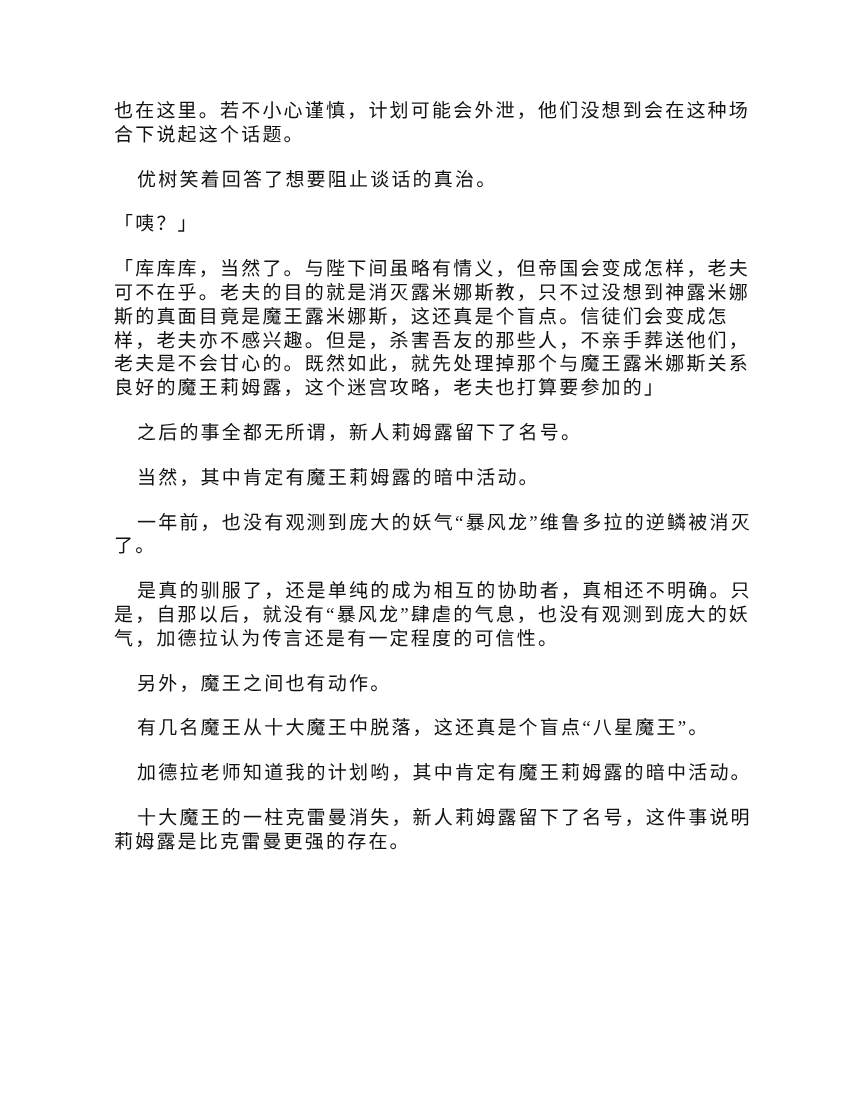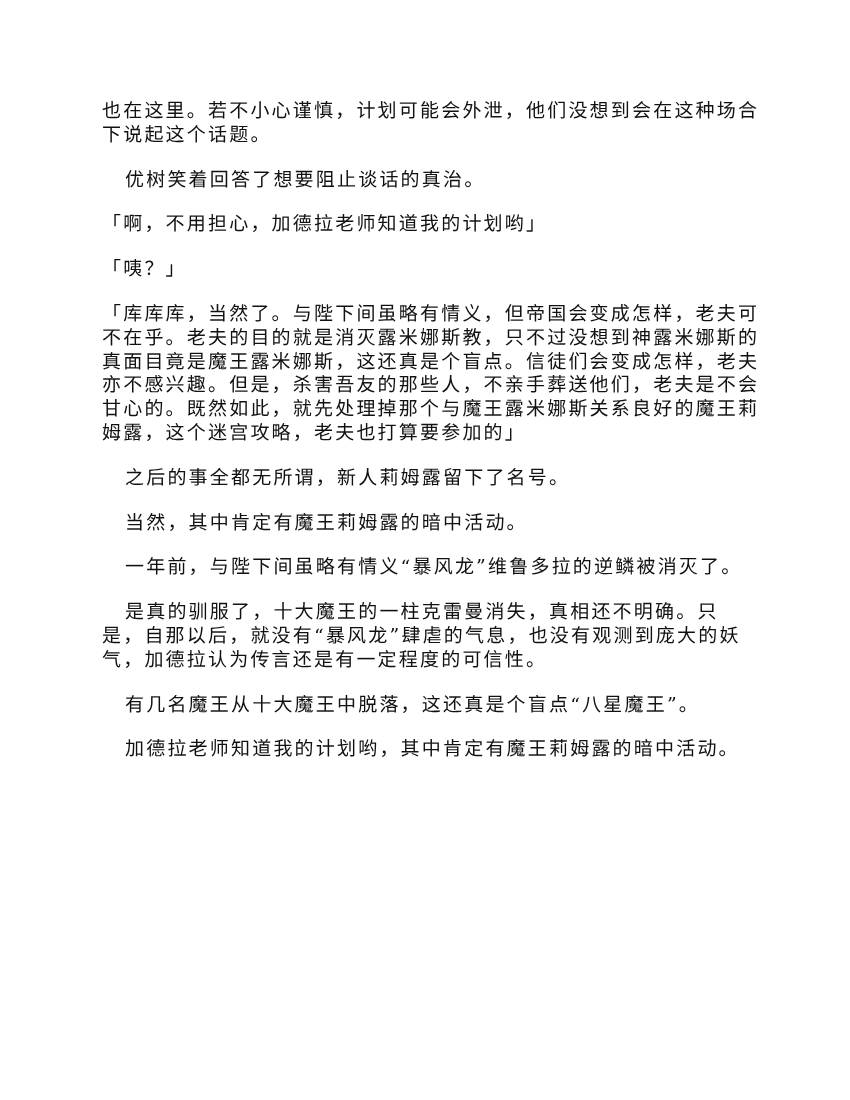--- a/index.html
+++ b/index.html
@@ -13,42 +13,44 @@
     position: relative;
     overflow: hidden;
   }
   .page {
     position: absolute;
     left: 98px;
     top: 99px;
     width: 662px;
   }
   .para {
-    margin: 0 0 21px 4px;
+    margin: 0 0 21px 16px;
     font-family: "DejaVu Serif", "Liberation Serif", serif;
     font-size: 19px;
     line-height: 23.8px;
     letter-spacing: 2.2px;
     color: #111111;
     text-align: left;
     word-break: normal;
     line-break: strict;
   }
   .para.indent {
     text-indent: 23px;
+    font-family: Liberation Serif, serif;
   }
 </style>
 </head>
 <body>
 
 <main class="page">
   <p class="para">也在这里。若不小心谨慎，计划可能会外泄，他们没想到会在这种场合下说起这个话题。</p>
   <p class="para indent">优树笑着回答了想要阻止谈话的真治。</p>
-  <p class="para">「啊，不用担心，加德拉老师知道我的计划哟」</p>
   <p class="para">「咦？」</p>
   <p class="para">「库库库，当然了。与陛下间虽略有情义，但帝国会变成怎样，老夫可不在乎。老夫的目的就是消灭露米娜斯教，只不过没想到神露米娜斯的真面目竟是魔王露米娜斯，这还真是个盲点。信徒们会变成怎样，老夫亦不感兴趣。但是，杀害吾友的那些人，不亲手葬送他们，老夫是不会甘心的。既然如此，就先处理掉那个与魔王露米娜斯关系良好的魔王莉姆露，这个迷宫攻略，老夫也打算要参加的」</p>
   <p class="para indent">之后的事全都无所谓，新人莉姆露留下了名号。</p>
   <p class="para indent">当然，其中肯定有魔王莉姆露的暗中活动。</p>
-  <p class="para indent">一年前，与陛下间虽略有情义“暴风龙”维鲁多拉的逆鳞被消灭了。</p>
-  <p class="para indent">是真的驯服了，十大魔王的一柱克雷曼消失，真相还不明确。只是，自那以后，就没有“暴风龙”肆虐的气息，也没有观测到庞大的妖气，加德拉认为传言还是有一定程度的可信性。</p>
+  <p class="para indent">一年前，也没有观测到庞大的妖气“暴风龙”维鲁多拉的逆鳞被消灭了。</p>
+  <p class="para indent">是真的驯服了，还是单纯的成为相互的协助者，真相还不明确。只是，自那以后，就没有“暴风龙”肆虐的气息，也没有观测到庞大的妖气，加德拉认为传言还是有一定程度的可信性。</p>
+  <p class="para indent">另外，魔王之间也有动作。</p>
   <p class="para indent">有几名魔王从十大魔王中脱落，这还真是个盲点“八星魔王”。</p>
   <p class="para indent">加德拉老师知道我的计划哟，其中肯定有魔王莉姆露的暗中活动。</p>
+  <p class="para indent">十大魔王的一柱克雷曼消失，新人莉姆露留下了名号，这件事说明莉姆露是比克雷曼更强的存在。</p>
 </main>
 
 </body></html>

